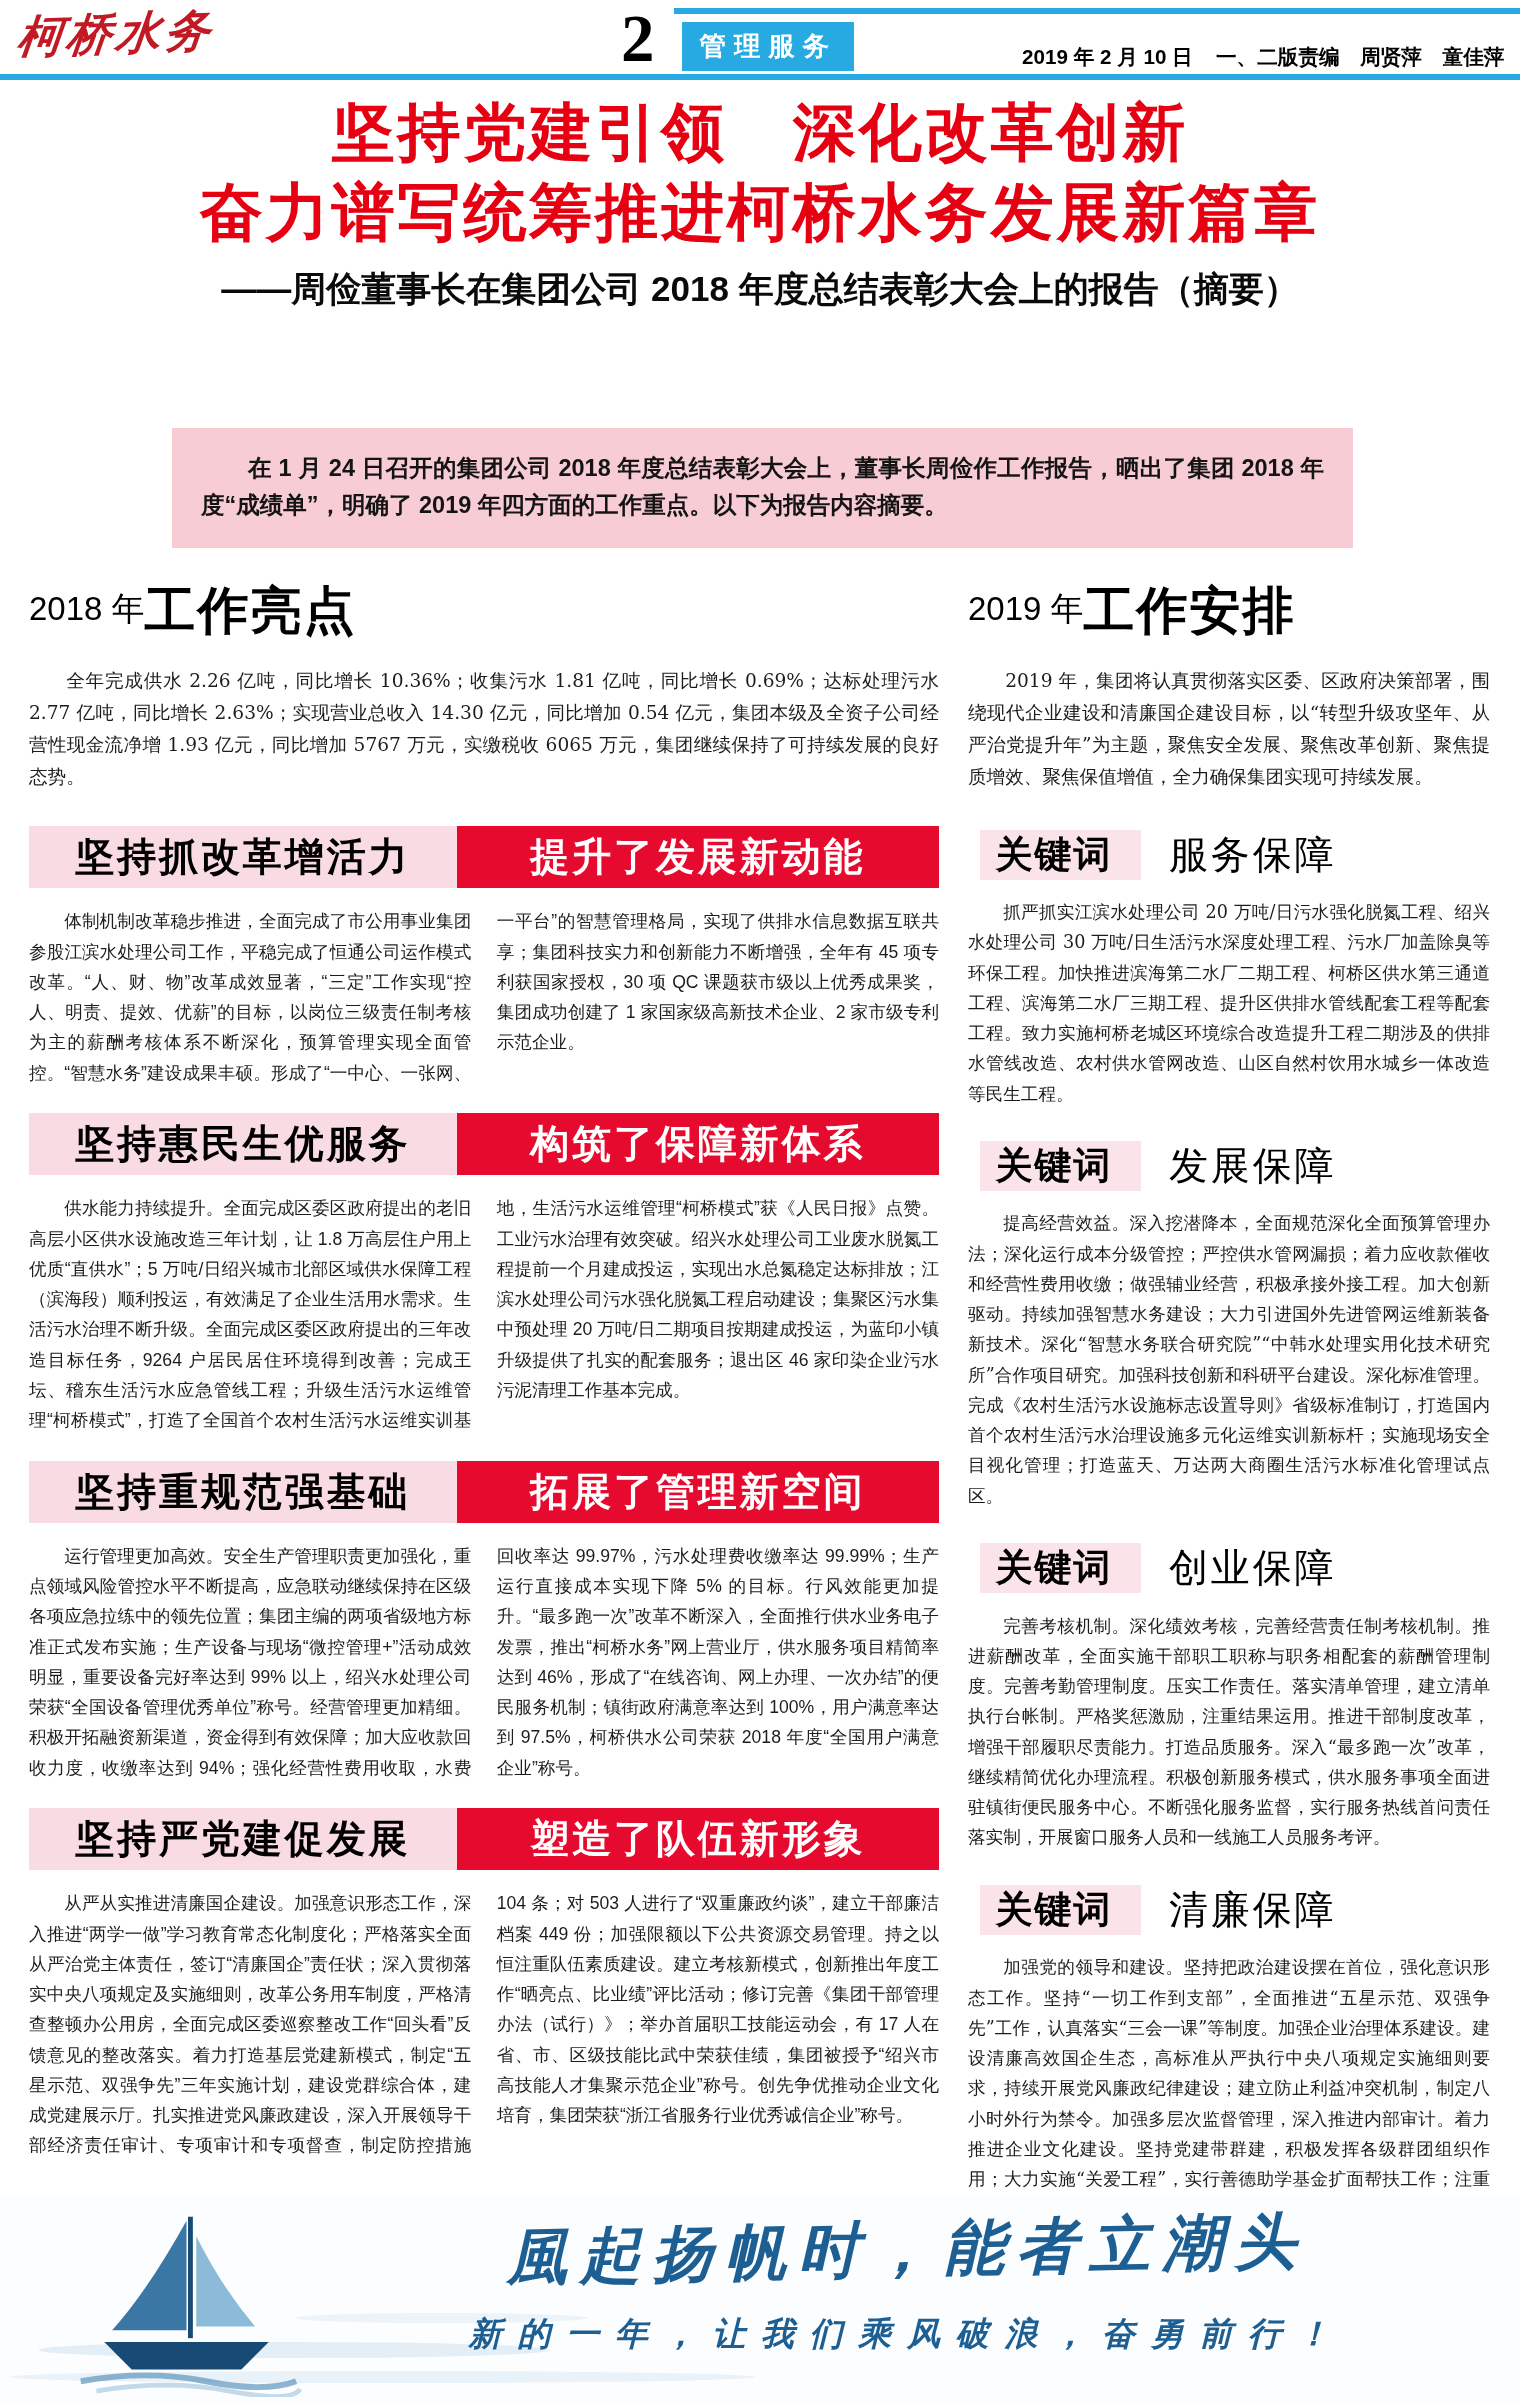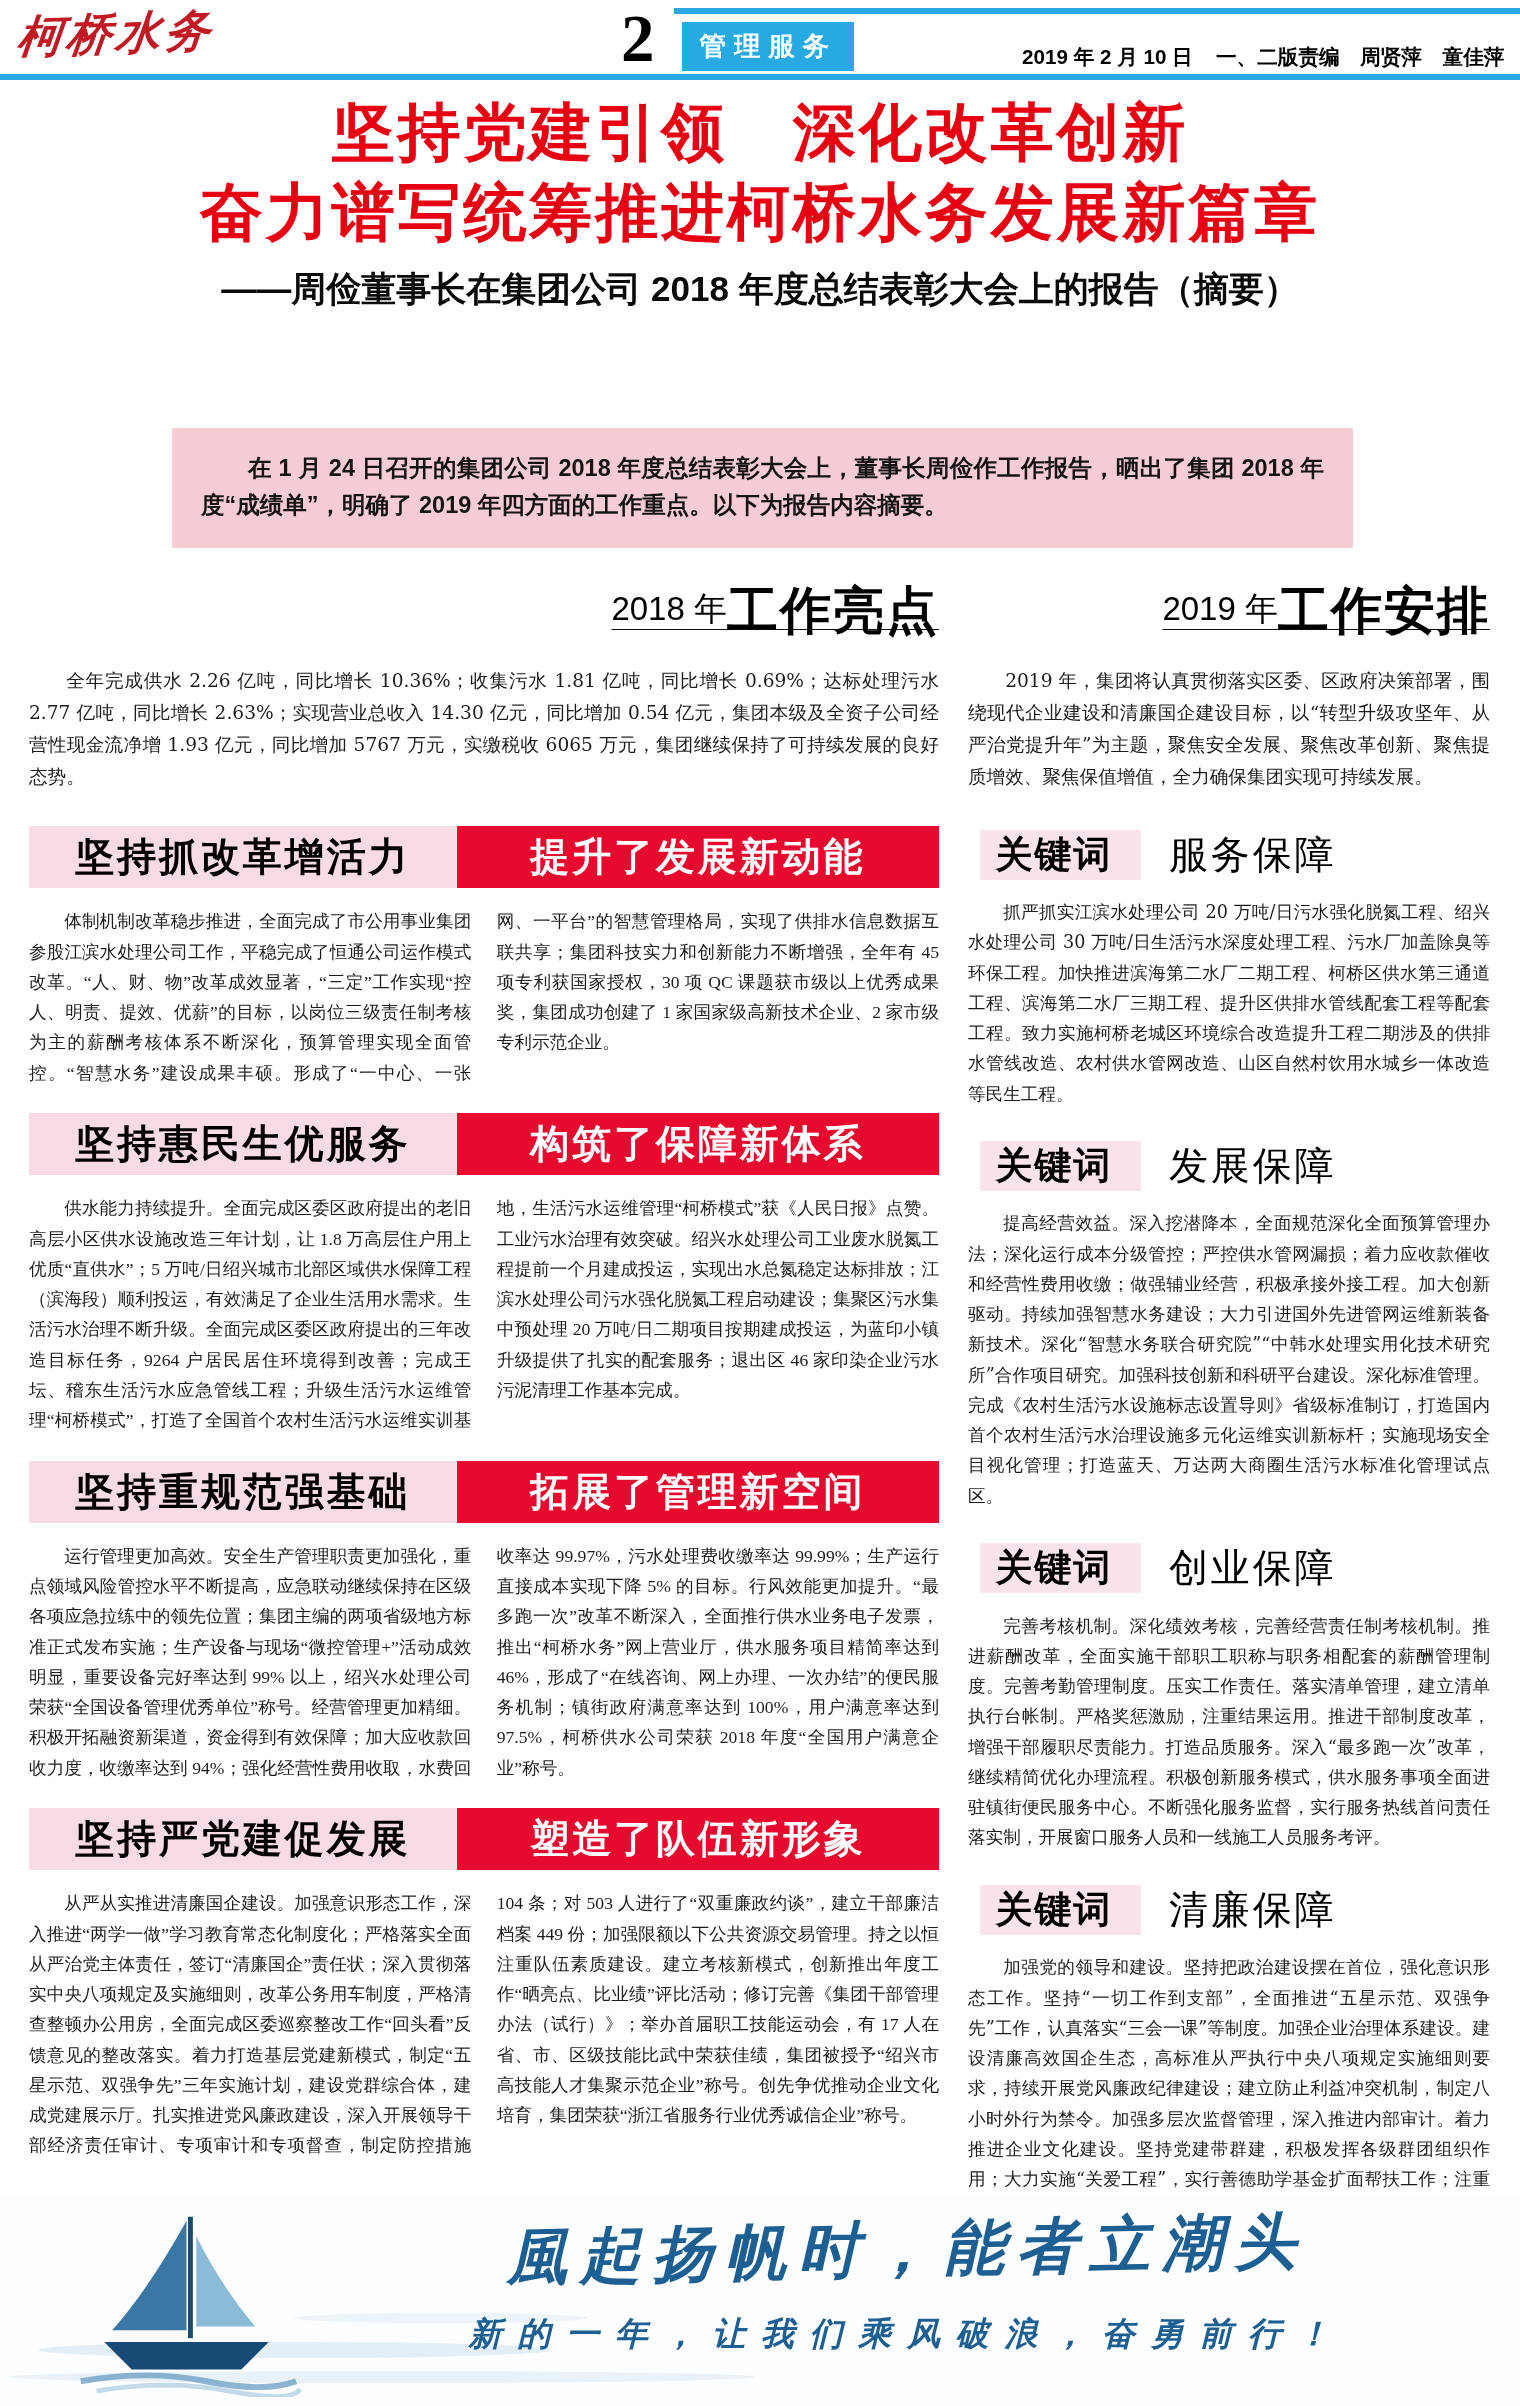--- a/index.html
+++ b/index.html
@@ -44,42 +44,42 @@
     background:#f8ccd4; padding:21.6px 29px 23.5px 29px;
     font-size:23.5px; font-weight:bold; line-height:1.6; text-align:justify; text-indent:2em;
     color:#141414;
   }
 
   
   .content { position:absolute; top:573px; left:29px; width:1461px; display:flex; gap:29px; }
   .col-left  { width:910px; }
   .col-right { width:522px; }
 
-  .col-header { text-align:right; margin:3.9px 0 19.6px 0; white-space:nowrap;text-decoration:underline; }
+  .col-header { text-align:left; margin:3.9px 0 19.6px 0; white-space:nowrap; }
   .col-header .year { font-size:33px; font-weight:normal; color:#000; vertical-align:7.8px; }
   .col-header .big  { font-size:51px; font-weight:900; color:#000; letter-spacing:2px; }
 
   .intro {
     font-family:"DejaVu Serif", serif; font-size:18.6px; line-height:1.72;
     text-align:justify; text-indent:2em; color:#1c1c1c; margin-bottom:33px;
   }
 
   .sec { margin-bottom:25.5px; }
   .sec-head { display:flex; height:62px; margin-bottom:18px; }
   .sec-label {
     width:47%; background:#f9dce3; display:flex; align-items:center; justify-content:center;
     font-size:39px; font-weight:900; letter-spacing:2.9px; color:#000;
   }
   .sec-title {
     flex:1; background:#e60a2e; display:flex; align-items:center; justify-content:center;
     font-size:39px; font-weight:900; letter-spacing:2.9px; color:#fff;
   }
   .sec-body {
     column-count:2; column-gap:25.5px;
-    font-family:Liberation Serif, serif; font-size:17.6px; line-height:1.72;
+    font-family:Liberation Sans, sans-serif; font-size:17.6px; line-height:1.72;
     text-align:justify; color:#1c1c1c;
   }
   .sec-body p { text-indent:2em; }
 
   .kw { margin-bottom:29px; }
   .kw-head { display:flex; align-items:center; height:57px; margin-bottom:13.7px; }
   .kw-bar { width:11.8px; background:#cf8f98; }
   .kw-label {
     background:#fbe4e9; display:flex; align-items:center;
     padding:0 29px 0 15.7px; font-size:37px; font-weight:900; color:#000; letter-spacing:2px;

